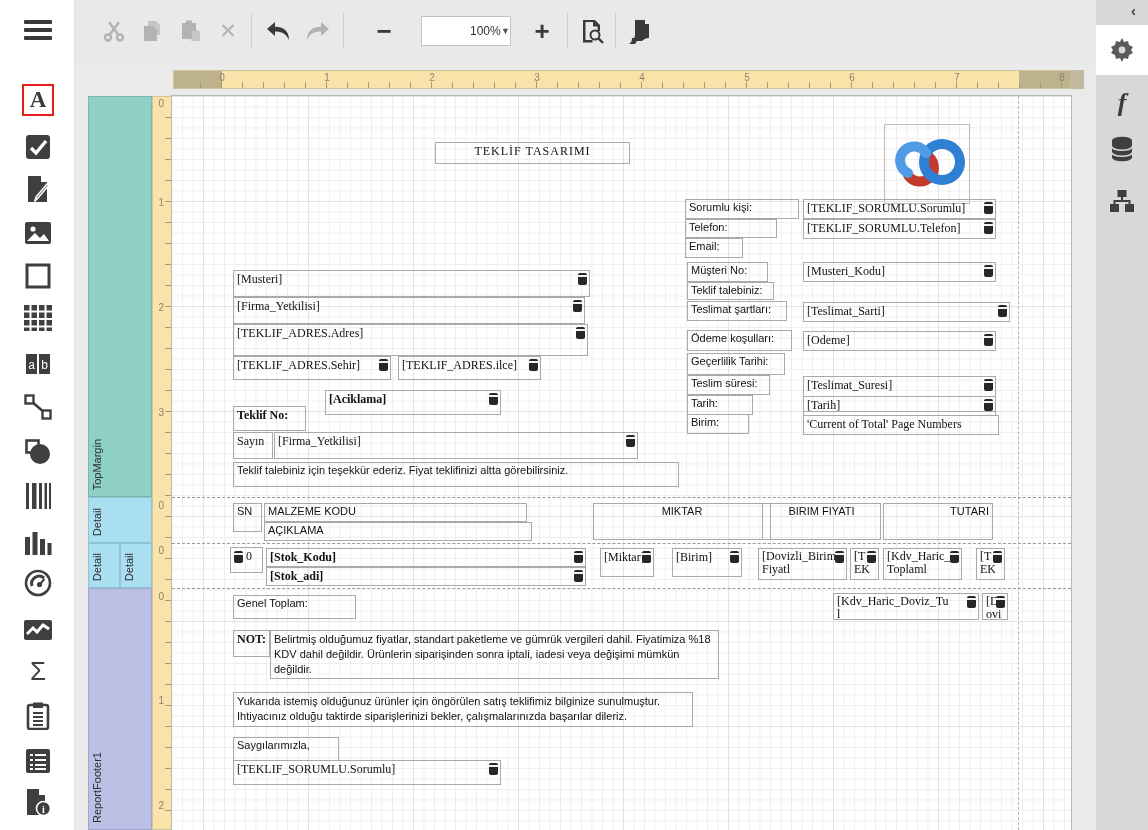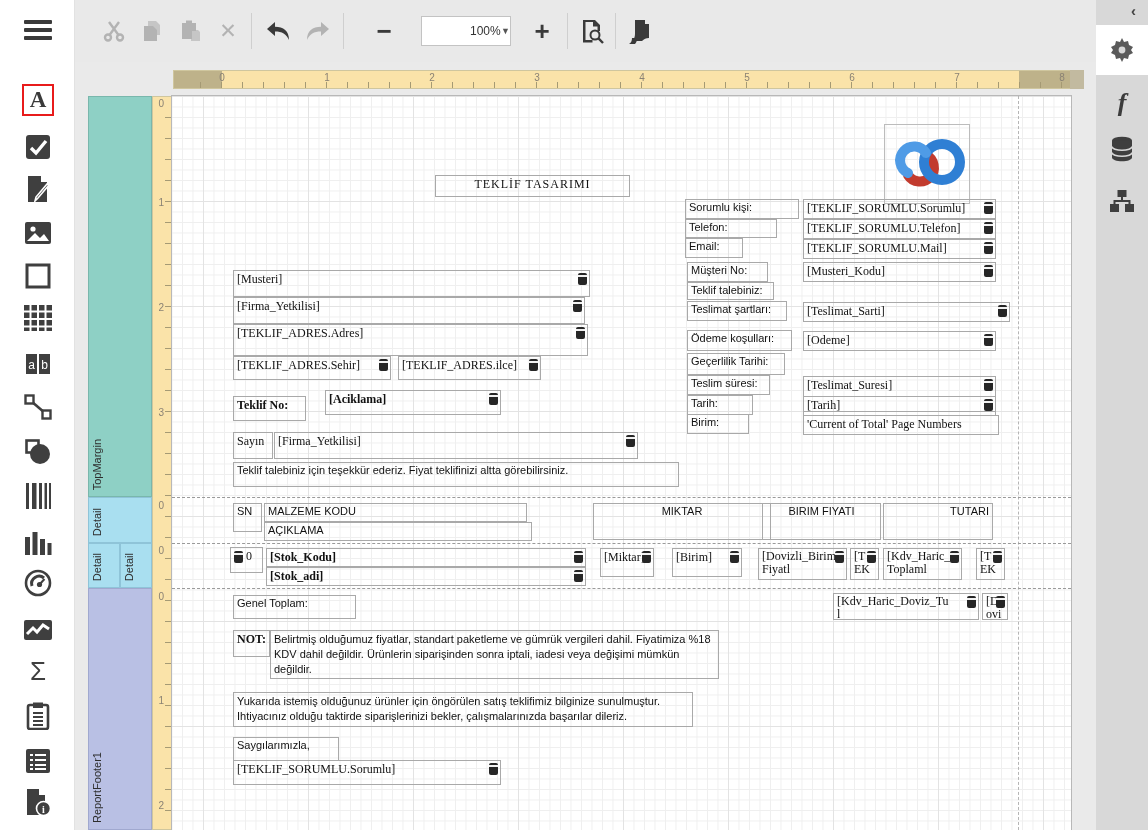--- a/index.html
+++ b/index.html
@@ -370,44 +370,43 @@
         <span class="bandlabel">ReportFooter1</span>
         </div>
     </div>
 
     <div id="page">
       <div class="dashv" style="left:846px"></div>
       <div class="dashh" style="top:401px"></div>
       <div class="dashh" style="top:447px"></div>
       <div class="dashh" style="top:492px"></div>
 
-      <div class="el c" style="left:263px; top:46px; width:195px; height:22px; letter-spacing:1px;margin-top:33px;">TEKLİF TASARIMI</div>
+      <div class="el c" style="left:263px; top:46px; width:195px; height:22px; letter-spacing:1px;">TEKLİF TASARIMI</div>
 
       <div class="el" style="left:712px; top:28px; width:86px; height:80px; border-color:#bcbcbc;">
         <svg width="78" height="72" viewBox="0 0 78 66" style="margin-left:2px">
           <path d="M18 46 a14 14 0 1 0 18 -20" fill="none" stroke="#c23b2e" stroke-width="10" stroke-linecap="round"></path>
           <circle cx="52" cy="33" r="18" fill="none" stroke="#2f7fd4" stroke-width="10"></circle>
           <path d="M36 24 a14 14 0 1 0 -18 20" fill="none" stroke="#4f9be6" stroke-width="10" stroke-linecap="round"></path>
         </svg>
       </div>
 
       <div class="el sans" style="left:513px; top:103px; width:114px; height:20px">Sorumlu kişi:</div>
       <div class="el sans" style="left:513px; top:123px; width:92px; height:19px">Telefon:</div>
       <div class="el sans" style="left:513px; top:142px; width:58px; height:20px">Email:</div>
       <div class="el" style="left:631px; top:103px; width:193px; height:20px"><span>[TEKLIF_SORUMLU.Sorumlu]</span><span class="mk"></span></div>
       <div class="el" style="left:631px; top:123px; width:193px; height:20px"><span>[TEKLIF_SORUMLU.Telefon]</span><span class="mk"></span></div>
-      <div class="el" style="left:631px; top:143px; width:193px; height:20px"><span>[TEKLIF_SORUMLU.Mail]</span><span class="mk"></span></div>
 
       <div class="el" style="left:61px; top:174px; width:357px; height:27px"><span>[Musteri]</span><span class="mk"></span></div>
       <div class="el" style="left:61px; top:201px; width:352px; height:27px"><span>[Firma_Yetkilisi]</span><span class="mk"></span></div>
       <div class="el" style="left:61px; top:228px; width:355px; height:32px"><span>[TEKLIF_ADRES.Adres]</span><span class="mk"></span></div>
       <div class="el" style="left:61px; top:260px; width:158px; height:24px"><span>[TEKLIF_ADRES.Sehir]</span><span class="mk"></span></div>
       <div class="el" style="left:226px; top:260px; width:143px; height:24px"><span>[TEKLIF_ADRES.ilce]</span><span class="mk"></span></div>
 
-      <div class="el b" style="left:61px; top:300px; width:73px; height:25px">Teklif No:</div>
+      <div class="el b" style="left:61px; top:310px; width:73px; height:25px">Teklif No:</div>
       <div class="el b" style="left:153px; top:294px; width:176px; height:25px"><span>[Aciklama]</span><span class="mk"></span></div>
 
       <div class="el" style="left:61px; top:336px; width:40px; height:27px">Sayın</div>
       <div class="el" style="left:102px; top:336px; width:364px; height:27px"><span>[Firma_Yetkilisi]</span><span class="mk"></span></div>
       <div class="el sans" style="left:61px; top:366px; width:446px; height:25px">Teklif talebiniz için teşekkür ederiz. Fiyat teklifinizi altta görebilirsiniz.</div>
 
       <div class="el sans" style="left:515px; top:166px; width:81px; height:20px">Müşteri No:</div>
       <div class="el" style="left:631px; top:166px; width:193px; height:20px"><span>[Musteri_Kodu]</span><span class="mk"></span></div>
 
       <div class="el sans" style="left:515px; top:186px; width:87px; height:18px">Teklif talebiniz:</div>

